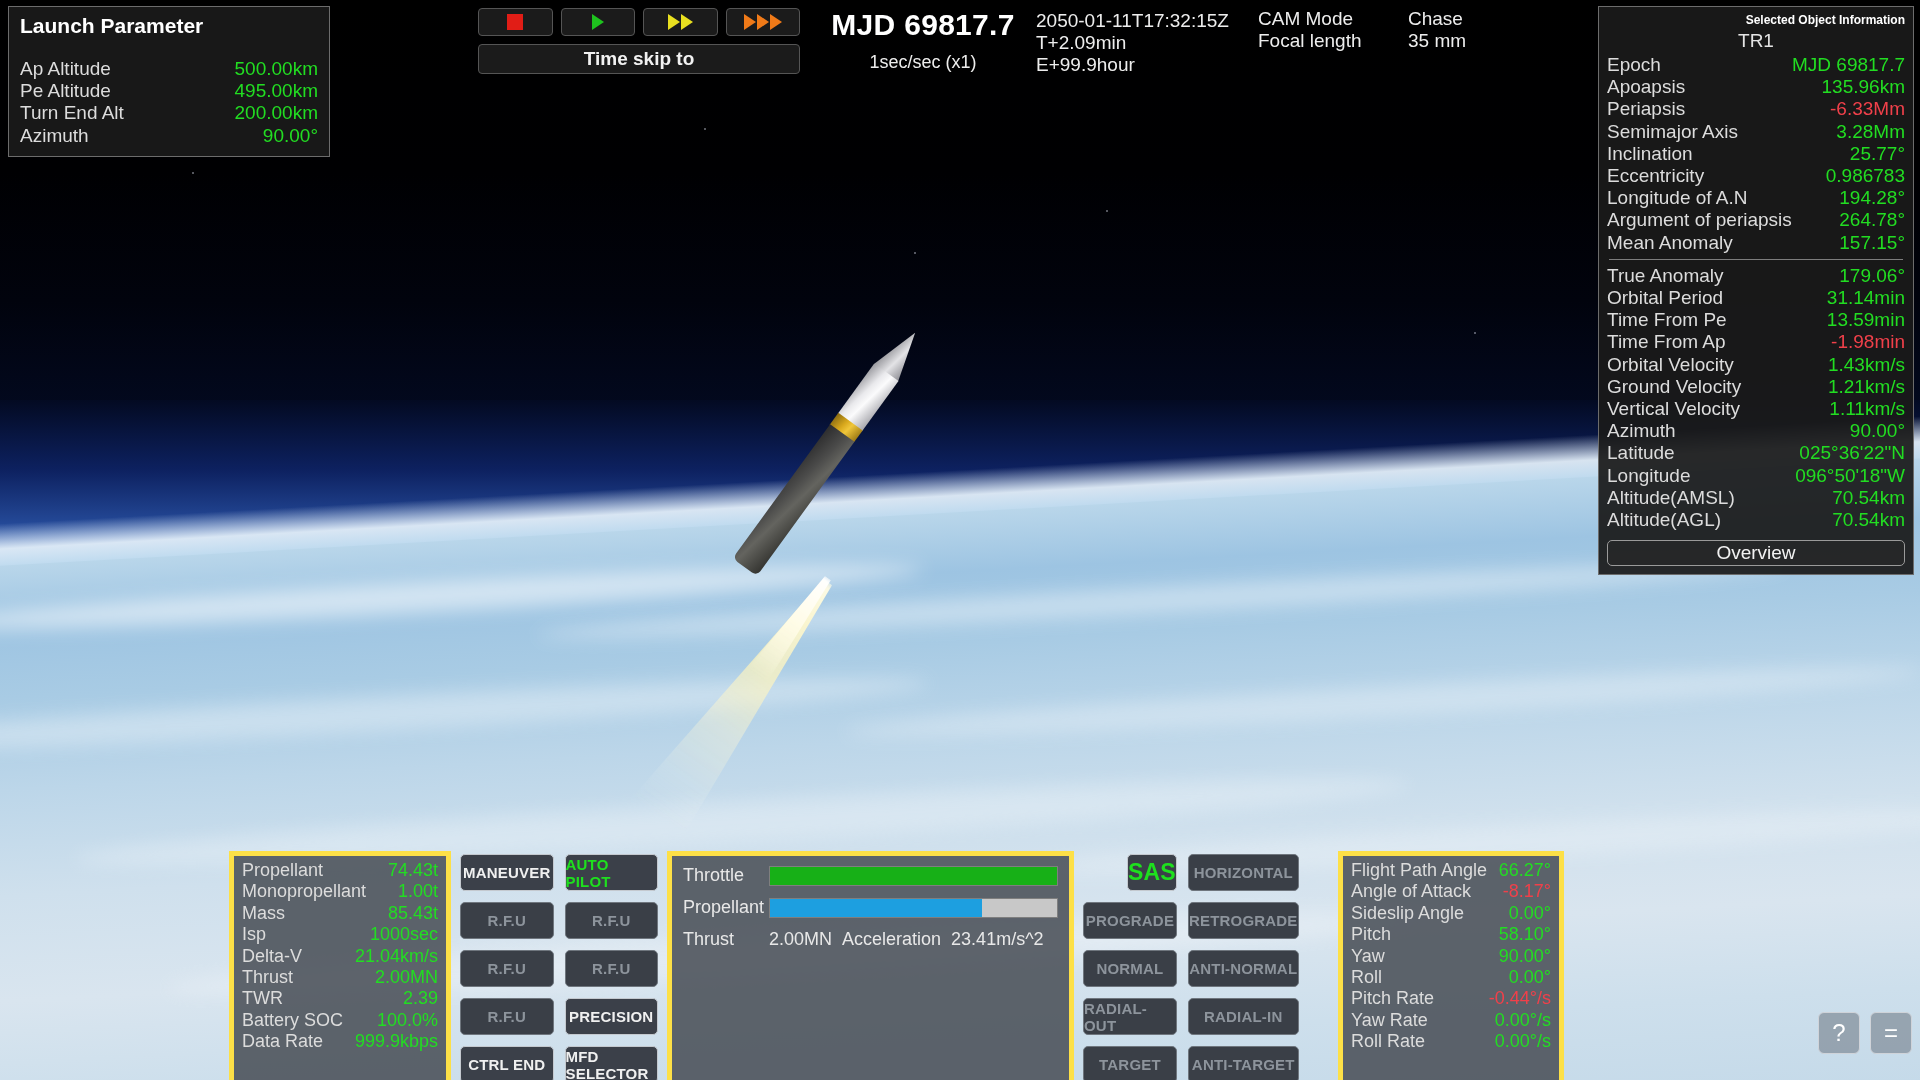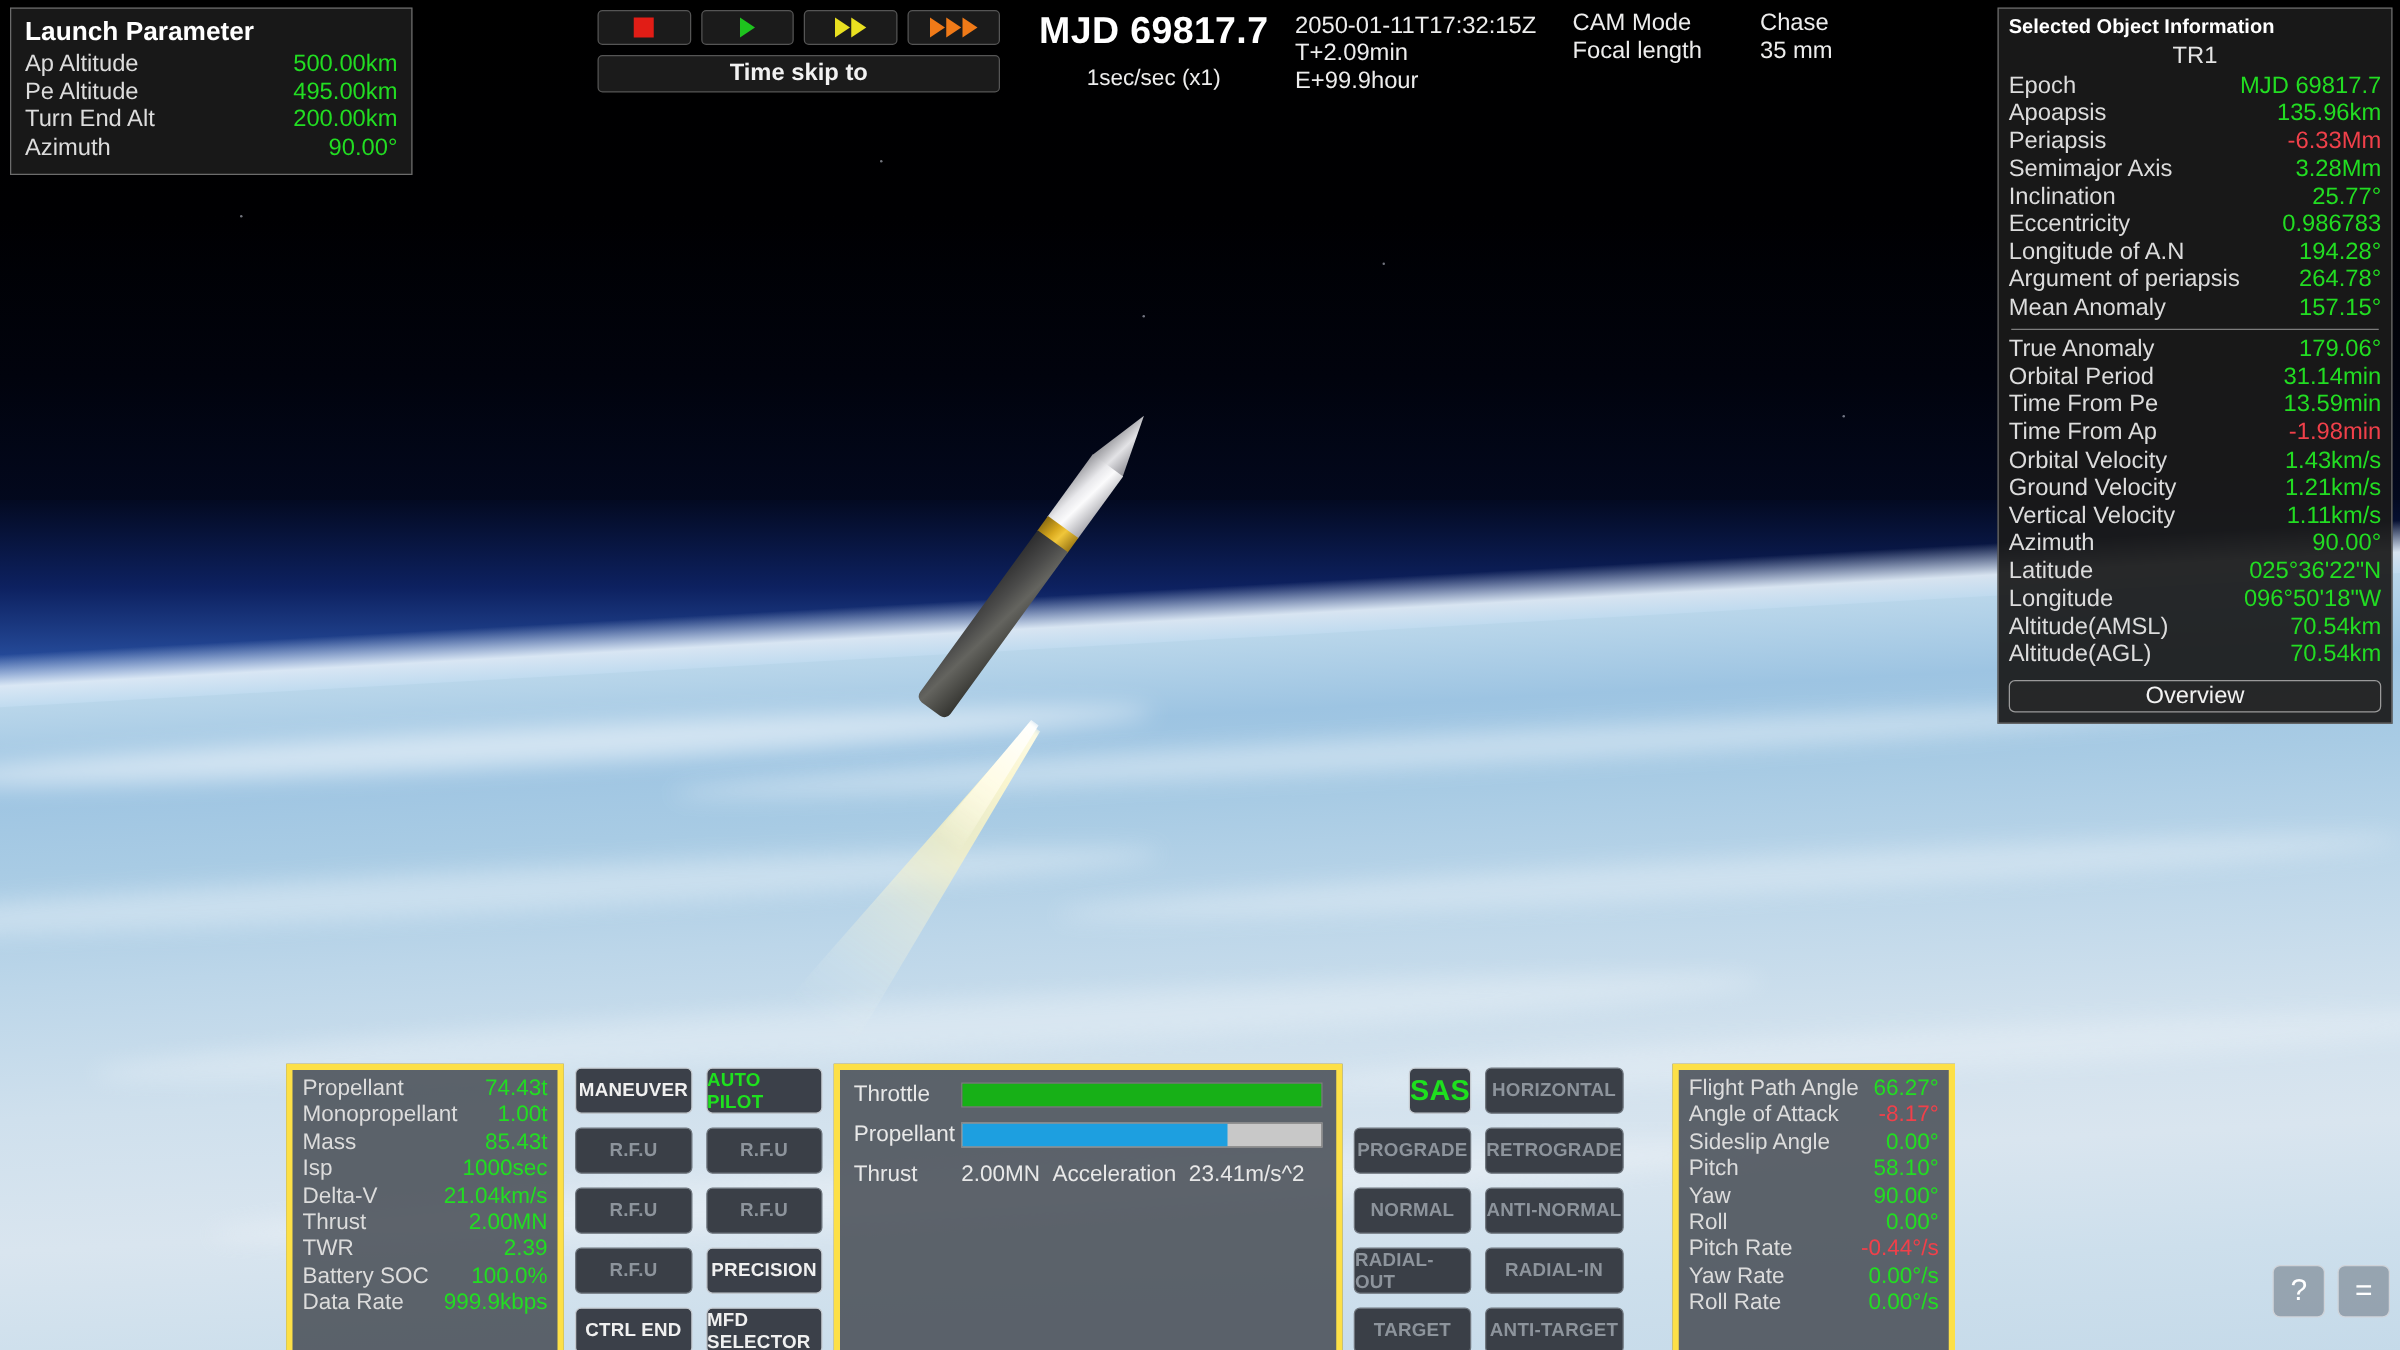--- a/index.html
+++ b/index.html
@@ -48,21 +48,21 @@
   .panel { background:rgba(26,26,26,0.93); border:1px solid #6c6c6c; }
   .kv { display:flex; justify-content:space-between; align-items:baseline;
         font-size:19px; line-height:22.2px; white-space:nowrap; }
   .kv .k { color:#dcdcdc; }
   .kv .v { font-variant-numeric:tabular-nums; }
   .v.green { color:#22dd22; }
   .v.red { color:#f0404a; }
 
   
   #launch-panel { position:absolute; left:8px; top:6px; width:322px; padding:7px 11px 9px; }
-  #launch-panel .title { font-size:21px; font-weight:bold; color:#fff; margin-bottom:3px; }
+  #launch-panel .title { font-size:21px; font-weight:bold; color:#fff; margin-bottom:20px; }
 
   
   #time-controls { position:absolute; left:478px; top:8px; width:322px; }
   .tc-row { display:flex; gap:8px; }
   .tc-btn { flex:1; height:28px; background:#1b1b1b; border:1px solid #555;
             border-radius:4px; display:flex; align-items:center; justify-content:center; }
   .tc-stop { width:16px; height:16px; background:#e11d16; }
   .tri { width:0; height:0; border-style:solid; border-width:8px 0 8px 12px; }
   .tri.g { border-color:transparent transparent transparent #1ec31e; }
   .tri.y { border-color:transparent transparent transparent #e9e020; }
@@ -79,21 +79,21 @@
   #epoch-block { position:absolute; left:1036px; top:10px; font-size:19px; line-height:22px; color:#ededed; }
 
   
   #cam-block { position:absolute; left:1258px; top:8px; font-size:19px; line-height:22px; }
   #cam-block .row { display:flex; }
   #cam-block .lab { width:126px; color:#ededed; }
   #cam-block .val { color:#ededed;margin-left:24px; }
 
   
   #soi { position:absolute; left:1598px; top:6px; width:316px; padding:6px 8px 8px; }
-  #soi .title { font-size:16px; font-weight:bold; color:#fff; }
+  #soi .title { font-size:12px; font-weight:bold; color:#fff;text-align:right; }
   #soi .subtitle { text-align:center; font-size:19px; color:#e4e4e4; margin:3px 0 2px; }
   #soi hr { border:0; border-top:1px solid #7d7d7d; margin:5px 2px; }
   #overview-btn { margin-top:9px; height:26px; border:1px solid #9a9a9a; border-radius:5px;
     background:rgba(40,40,40,.55); display:flex; align-items:center; justify-content:center;
     font-size:19px; color:#f2f2f2; }
 
   
   #bottom { position:absolute; left:229px; top:851px; display:flex; gap:6px; align-items:stretch; }
   .bpanel { background:rgba(74,80,88,0.88); border:5px solid #fde047; }
   #vessel-stats { width:222px; padding:4px 8px 2px; }

